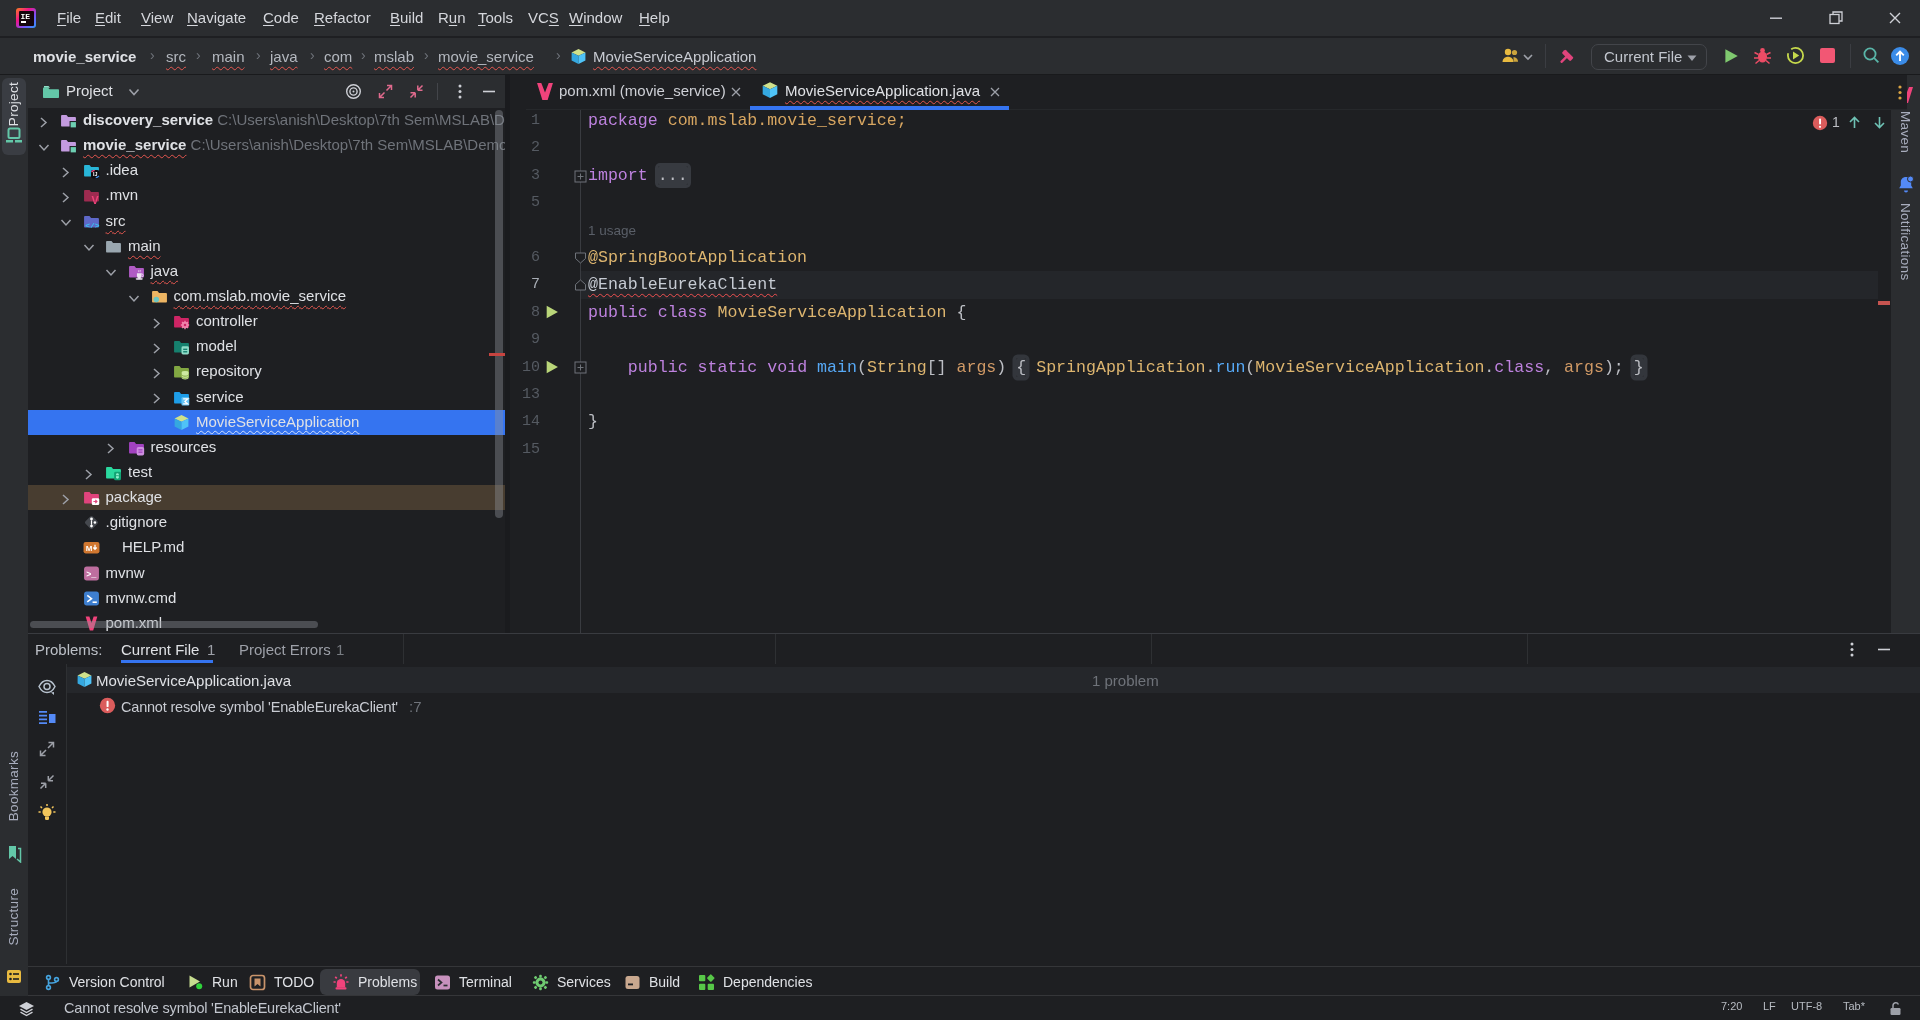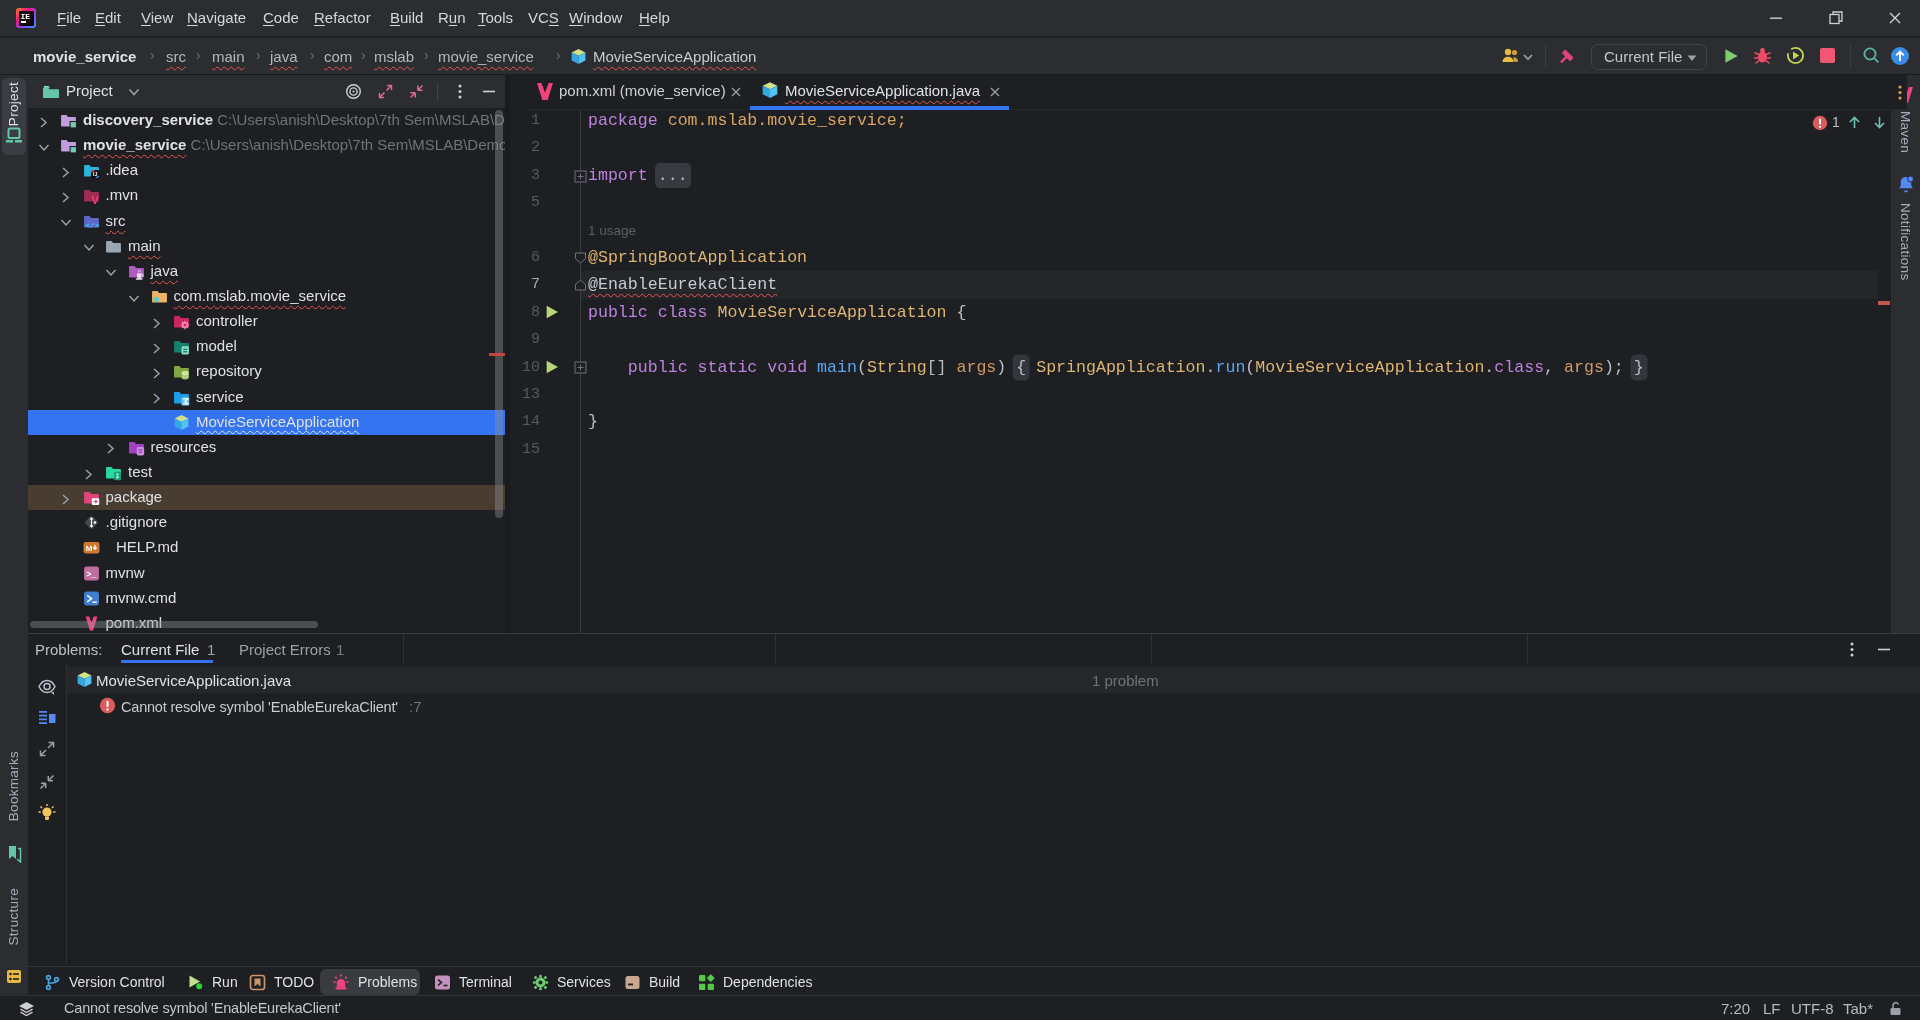--- a/index.html
+++ b/index.html
@@ -38,21 +38,21 @@
 .mtd{color:#56A8F5}
 .arg{color:#D19A66}
 .pkg{color:#D8A661}
 
 #problems{position:absolute;left:0;top:633px;width:1920px;height:333px;background:#1E1F22;border-top:1px solid #393B40}
 
 #toolstripe{position:absolute;left:0;top:966px;width:1920px;height:30px;background:#1E1F22;border-top:1px solid #353639;border-bottom:1px solid #353639}
 .tsbtn{position:absolute;top:3px;height:24px;display:flex;align-items:center;font-size:14px;color:#DFE1E5}
 .tsbtn svg{margin-right:8px}
 #statusbar{position:absolute;left:0;top:997px;width:1920px;height:23px;background:#1E1F22}
-.stxt{position:absolute;top:3px;font-size:15px;color:#B7BBC2}
+.stxt{position:absolute;top:3px;font-size:11px;color:#B7BBC2}
 </style>
 </head>
 <body>
 
 <div id="titlebar">
  <div class="abs" style="left:16px;top:8px;width:20px;height:20px;border-radius:3px;background:linear-gradient(135deg,#FC801D 0%,#F0148C 35%,#7256FE 68%,#2E9BF5 100%)">
    <div class="abs" style="left:2.5px;top:2.5px;width:15px;height:15px;background:#15050d;border-radius:1px">
      <span class="abs" style="left:2px;top:1px;font:bold 8px 'Liberation Mono';color:#fff;letter-spacing:0">IE</span>
      <div class="abs" style="left:2px;top:10.5px;width:5.5px;height:1.8px;background:#fff"></div>
    </div>
@@ -409,21 +409,21 @@
         <circle cx="11.2" cy="8" r="1.2" fill="#fff"></circle>
       </svg>
       <span class="tlb" style="left:77.5px">.gitignore</span>
     </div>
 <div class="trow" style="top:460.4px">
       <svg class="tic" style="left:54.5px" viewBox="0 0 16 16" width="17" height="17">
         <rect x="0.5" y="2.8" width="15" height="10.8" rx="2" fill="#D07730"></rect>
         <text x="2.6" y="11.6" font-size="7.5" font-weight="bold" fill="#fff" font-family="Liberation Sans">M</text>
         <path d="M11.3 5.5v4M9.7 8l1.6 1.7L12.9 8" fill="none" stroke="#fff" stroke-width="1.2"></path>
       </svg>
-      <span class="tlb" style="left:88px">HELP.md</span>
+      <span class="tlb" style="left:94px">HELP.md</span>
     </div>
 <div class="trow" style="top:485.5px">
       <svg class="tic" style="left:54.5px" viewBox="0 0 16 16" width="17" height="17">
         <rect x="1" y="1.5" width="14" height="13" rx="2.5" fill="#BE6E9F"></rect>
         <text x="3" y="11.5" font-size="8" font-weight="bold" fill="#fff" font-family="Liberation Mono">&gt;_</text>
       </svg>
       <span class="tlb" style="left:77.5px">mvnw</span>
     </div>
 <div class="trow" style="top:510.7px">
       <svg class="tic" style="left:54.5px" viewBox="0 0 16 16" width="17" height="17">

